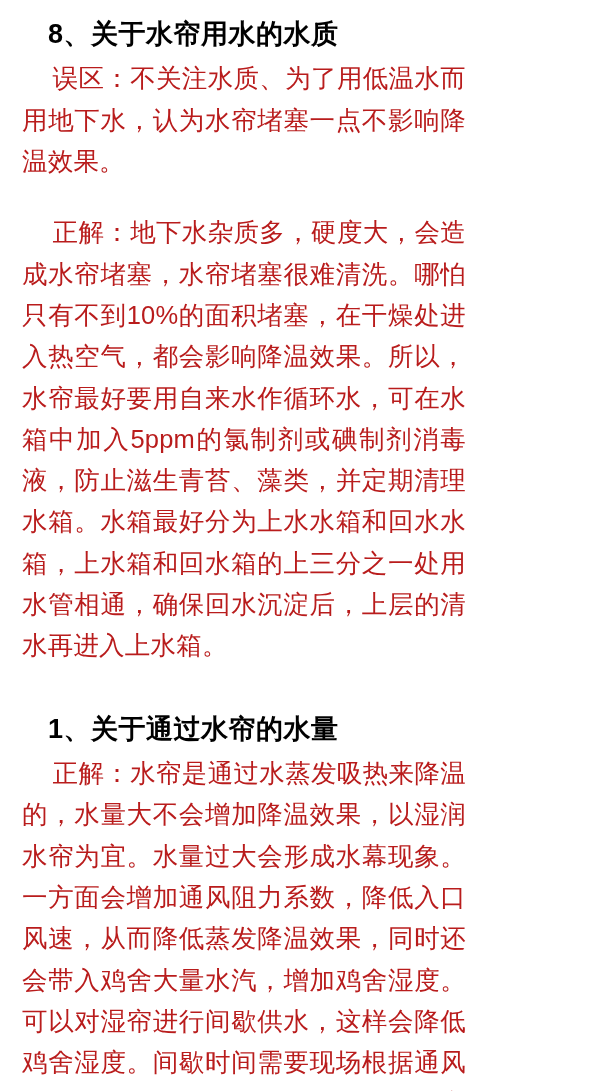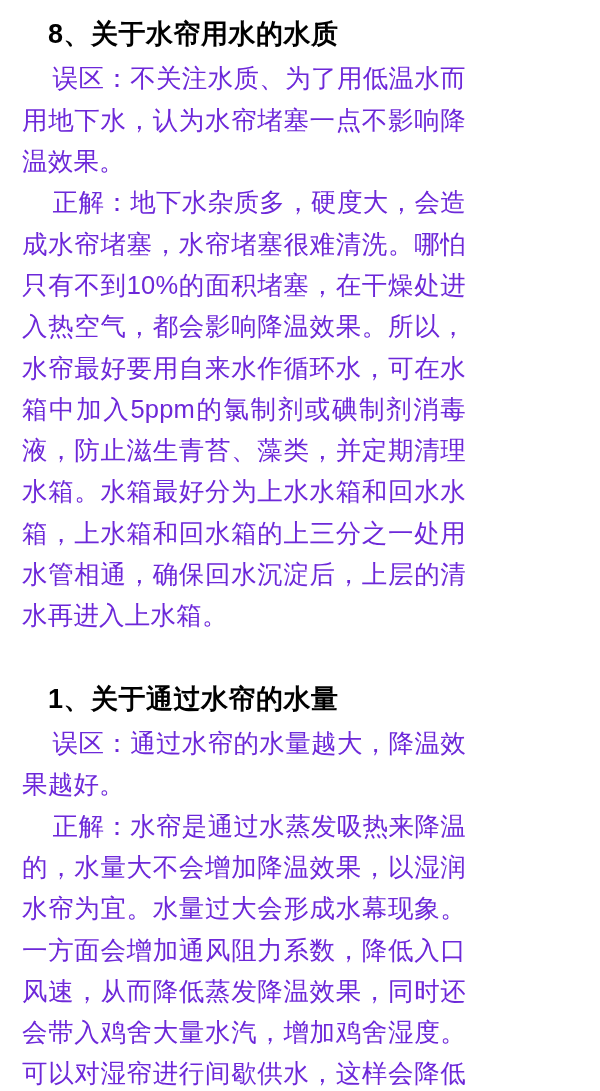--- a/index.html
+++ b/index.html
@@ -32,42 +32,42 @@
     font-weight: bold;
     line-height: 1.35;
     color: #000000;
     margin: 0 0 6px 0;
     padding-left: 26px;
     letter-spacing: 0.5px;
   }
   .para {
     font-size: 25.5px;
     line-height: 1.62;
-    color: #6d28d9;
+    color: #b91c1c;
     margin: 0;
     text-align: justify;
     text-justify: inter-ideograph;
     letter-spacing: 0.2px;
   }
   .para.indent {
     text-indent: 1.2em;
   }
   .para + .para {
+    margin-top: 30px;
   }
 </style>
 </head>
 <body>
 
 <div class="page">
 
   <div class="section">
     <h2 class="heading">8、关于水帘用水的水质</h2>
     <p class="para indent">误区：不关注水质、为了用低温水而用地下水，认为水帘堵塞一点不影响降温效果。</p>
     <p class="para indent">正解：地下水杂质多，硬度大，会造成水帘堵塞，水帘堵塞很难清洗。哪怕只有不到10%的面积堵塞，在干燥处进入热空气，都会影响降温效果。所以，水帘最好要用自来水作循环水，可在水箱中加入5ppm的氯制剂或碘制剂消毒液，防止滋生青苔、藻类，并定期清理水箱。水箱最好分为上水水箱和回水水箱，上水箱和回水箱的上三分之一处用水管相通，确保回水沉淀后，上层的清水再进入上水箱。</p>
   </div>
 
   <div class="section">
     <h2 class="heading">1、关于通过水帘的水量</h2>
-    <p class="para indent">误区：通过水帘的水量越大，降温效果越好。</p>
     <p class="para indent">正解：水帘是通过水蒸发吸热来降温的，水量大不会增加降温效果，以湿润水帘为宜。水量过大会形成水幕现象。一方面会增加通风阻力系数，降低入口风速，从而降低蒸发降温效果，同时还会带入鸡舍大量水汽，增加鸡舍湿度。可以对湿帘进行间歇供水，这样会降低鸡舍湿度。间歇时间需要现场根据通风情况进行测算，时间控制原则是：水帘不能干燥，把舍内温度波动控制在 7℃以内。</p>
   </div>
 
 </div>
 
 </body></html>

